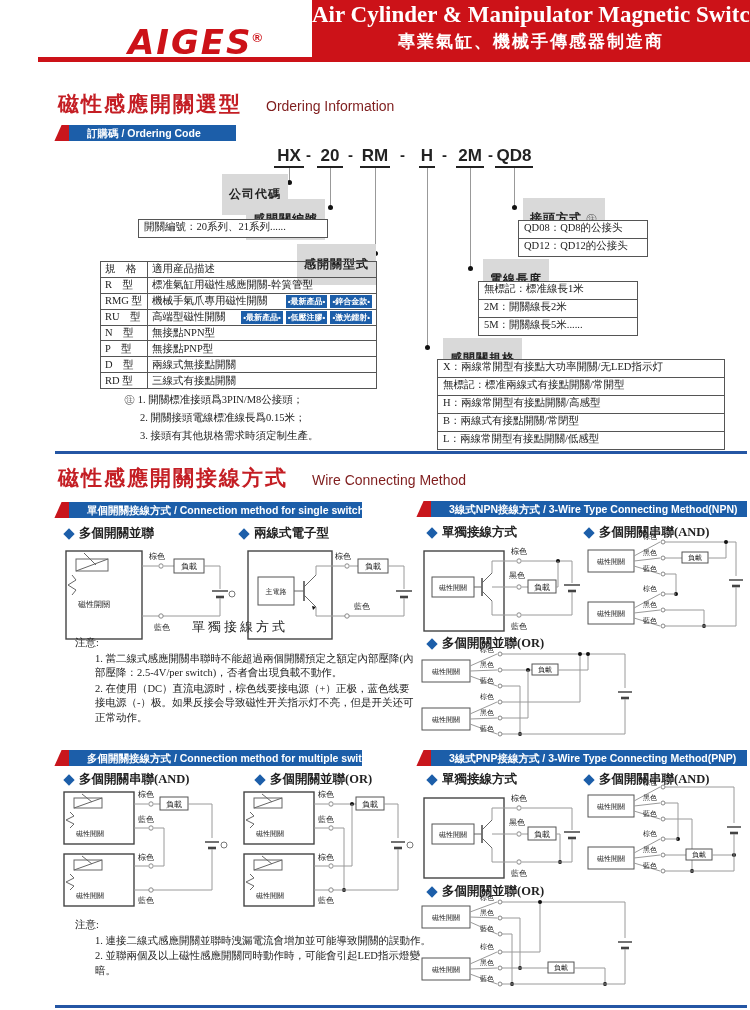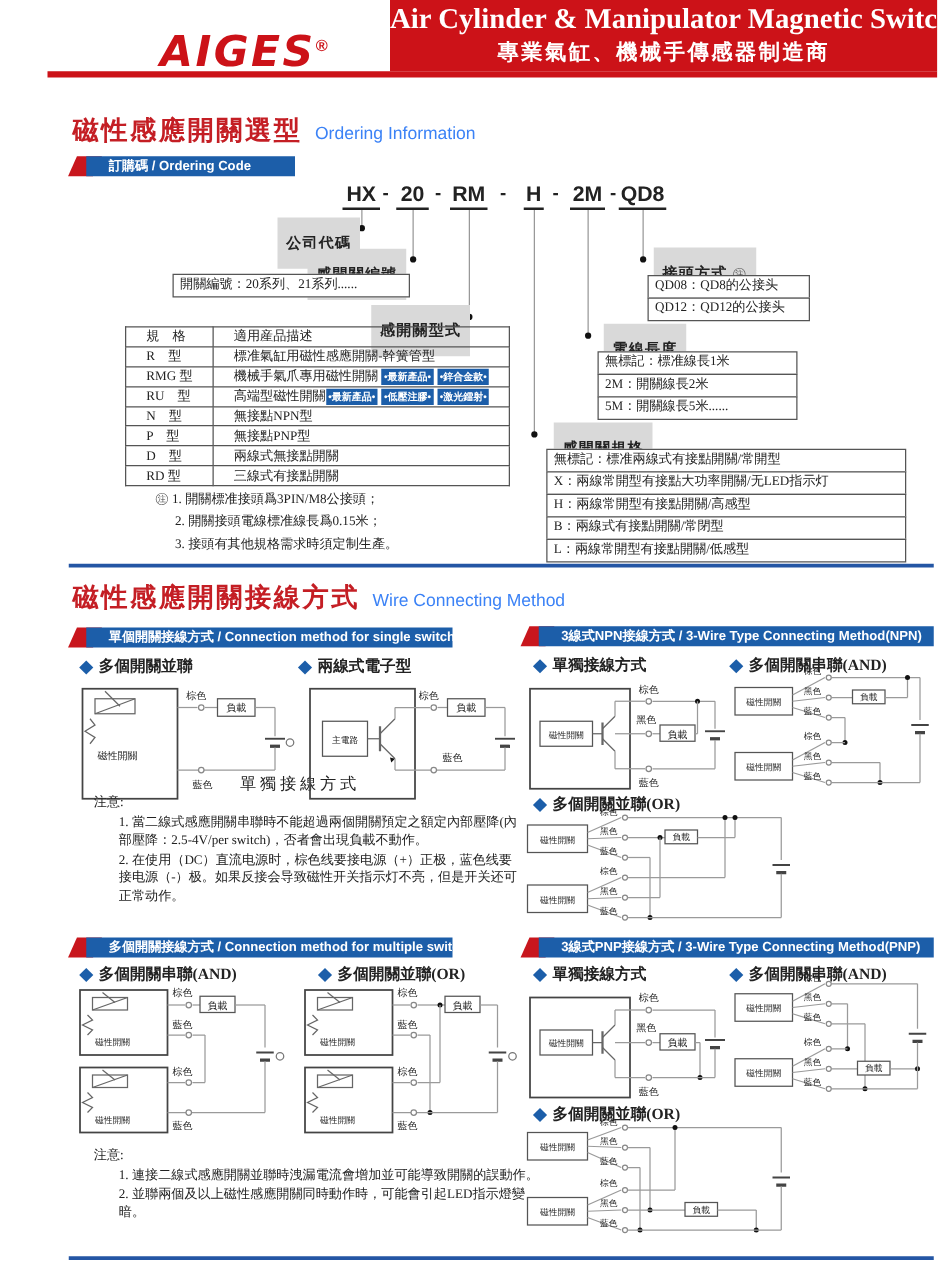--- a/index.html
+++ b/index.html
@@ -12,21 +12,21 @@
              color:#fff;text-align:center;}
   .hdr-en{font:bold 23px "Liberation Serif",serif;line-height:30px;letter-spacing:0px;white-space:nowrap;}
   .hdr-zh{font:bold 17px "Liberation Serif",serif;line-height:24px;letter-spacing:2px;}
   .hdr-bar{position:absolute;left:38px;top:57px;width:712px;height:5px;background:#cc1218;}
   .logo{position:absolute;left:128px;top:22px;font:bold italic 34px "DejaVu Sans",sans-serif;
         color:#cc1218;letter-spacing:2px;}
   .logo sup{font:bold 13px "Liberation Sans",sans-serif;}
 
   
   .sec-zh{font:bold 21px "Liberation Serif",serif;color:#c41e24;letter-spacing:2px;}
-  .sec-en{font:14px "Liberation Sans",sans-serif;color:#3b82f6;margin-left:10px;}
+  .sec-en{font:14px "Liberation Sans",sans-serif;color:#7f1d1d;margin-left:24px;}
 
   
   .banner{position:absolute;height:16px;}
   .banner .flag{position:absolute;left:0;top:0;width:20px;height:16px;background:#c8161d;
                 transform:skewX(-24deg);}
   .banner .bar{position:absolute;left:11px;right:0;top:0;bottom:0;background:#1c5ea9;
                color:#fff;font:bold 10.5px "Liberation Sans",sans-serif;line-height:16px;
                padding-left:18px;white-space:nowrap;}
 
   
@@ -39,21 +39,21 @@
           padding:12px 7px;letter-spacing:1px;white-space:nowrap;}
   .notemark{font:11px "Liberation Serif",serif;color:#444;}
   .ibox{position:absolute;background:#fff;}
   .irow{height:17px;line-height:17px;border:1px solid #555;margin-top:-1px;padding:0 5px;
         font:10.5px "Liberation Serif",serif;white-space:nowrap;background:#fff;}
   .irow:first-child{margin-top:0;}
 
   
   table.ptable{position:absolute;left:100px;top:261px;width:277px;border-collapse:collapse;}
   table.ptable td{border:1px solid #555;font:10.5px "Liberation Serif",serif;height:14.9px;
-                  padding:0 16px;white-space:pre;}
+                  padding:0 4px;white-space:pre;}
   td.c1{width:38px;}
   td.c2 .cell{display:flex;align-items:center;}
   .badge{background:#1c5ea9;color:#fff;font:bold 8px "Liberation Sans",sans-serif;
          padding:1px 2px;margin-left:3px;white-space:nowrap;}
   .push{margin-left:auto;}
 
   .onotes{position:absolute;left:124px;top:391px;font:10.5px "Liberation Serif",serif;line-height:18px;}
   .onotes .nline{padding-left:16px;}
   .onotes .first{padding-left:0;}
 
@@ -143,22 +143,22 @@
     <div class="irow">QD12：QD12的公接头</div>
   </div>
   <div class="glabel" style="left:483px;top:259px;">電線長度</div>
   <div class="ibox" style="left:478px;top:281px;width:160px;">
     <div class="irow">無標記：標准線長1米</div>
     <div class="irow">2M：開關線長2米</div>
     <div class="irow">5M：開關線長5米......</div>
   </div>
   <div class="glabel" style="left:443px;top:338px;">感開關規格</div>
   <div class="ibox" style="left:437px;top:359px;width:288px;">
+    <div class="irow">X：兩線常開型有接點大功率開關/无LED指示灯</div>
     <div class="irow">無標記：標准兩線式有接點開關/常開型</div>
-    <div class="irow">X：兩線常開型有接點大功率開關/无LED指示灯</div>
     <div class="irow">H：兩線常開型有接點開關/高感型</div>
     <div class="irow">B：兩線式有接點開關/常閉型</div>
     <div class="irow">L：兩線常開型有接點開關/低感型</div>
   </div>
 
   <table class="ptable">
     <tbody>
         <tr>
       <td class="c1">規　格</td>
       <td class="c2">適用産品描述</td>

